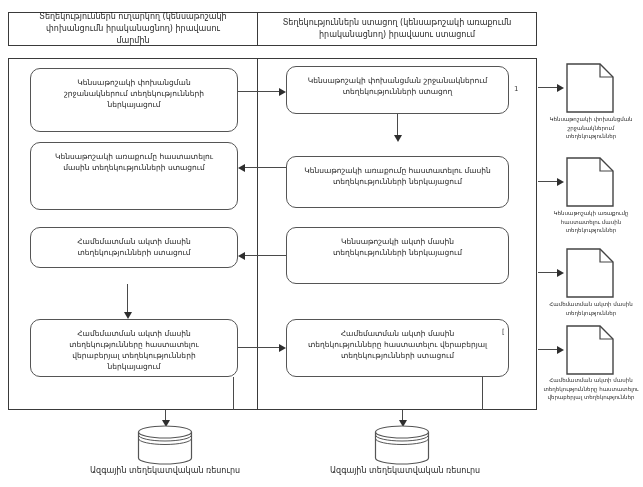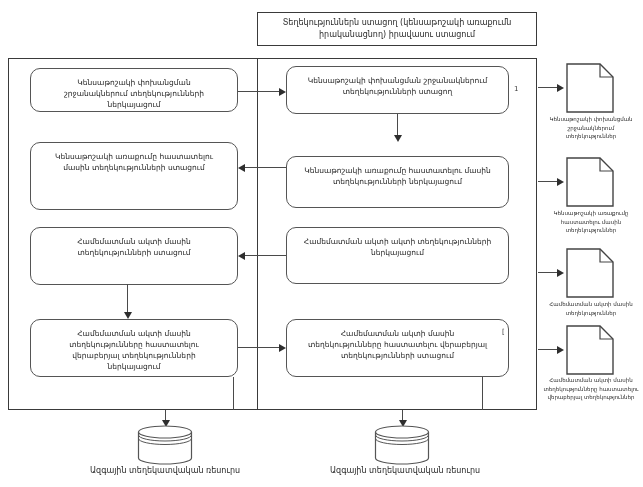--- a/index.html
+++ b/index.html
@@ -17,23 +17,23 @@
   .body-frame { position:absolute; left:8px; top:58px; width:529px; height:352px;
     border:1px solid #3a3a3a; box-sizing:border-box; background:#fff; }
   .lane-divider { position:absolute; left:257px; top:58px; width:1px; height:352px; background:#3a3a3a; }
   .pbox {
     position:absolute; border:1.4px solid #555; border-radius:10px; background:#fff;
     display:flex; justify-content:center; align-items:flex-start; text-align:center;
     font-size:7.5px; line-height:1.45; padding:9px 16px 0; box-sizing:border-box;
   }
   .pbox.l { left:30px;  width:208px; }
   .pbox.r { left:286px; width:223px; }
-  #box-l1 { top:68px;  height:44px; }
+  #box-l1 { top:68px;  height:64px; }
   #box-l2 { top:142px; height:68px; }
-  #box-l3 { top:227px; height:58px; }
+  #box-l3 { top:227px; height:41px; }
   #box-l4 { top:319px; height:58px; }
   #box-r1 { top:66px;  height:48px; }
   #box-r2 { top:156px; height:52px; }
   #box-r3 { top:227px; height:57px; }
   #box-r4 { top:319px; height:58px; }
   .hline { position:absolute; height:1px; background:#4a4a4a; }
   .vline { position:absolute; width:1px;  background:#4a4a4a; }
   .ah { position:absolute; width:0; height:0; }
   .ah.right { border-top:4px solid transparent; border-bottom:4px solid transparent; border-left:7px solid #2e2e2e; }
   .ah.left  { border-top:4px solid transparent; border-bottom:4px solid transparent; border-right:7px solid #2e2e2e; }
@@ -45,20 +45,23 @@
   }
   .ds { position:absolute; width:56px; height:40px; }
   .ds-label { position:absolute; width:170px; text-align:center; font-size:8px; color:#1f1f1f; }
   .artifact { position:absolute; font-size:7px; color:#3a3a3a; }
 </style>
 </head>
 <body>
 
 <div class="canvas">
 
+  <div class="hdr" id="hdr-left">
+    <span>Տեղեկություններն ուղարկող (կենսաթոշակի փոխանցումն իրականացնող) իրավասու մարմին</span>
+  </div>
   <div class="hdr" id="hdr-right">
     <span>Տեղեկություններն ստացող (կենսաթոշակի առաքումն իրականացնող) իրավասու ստացում</span>
   </div>
 
   <div class="body-frame"></div>
   <div class="lane-divider"></div>
 
   <div class="pbox l" id="box-l1">
     <span>Կենսաթոշակի փոխանցման շրջանակներում տեղեկությունների ներկայացում</span>
   </div>
@@ -72,21 +75,21 @@
     <span>Համեմատման ակտի մասին տեղեկությունները հաստատելու վերաբերյալ տեղեկությունների ներկայացում</span>
   </div>
 
   <div class="pbox r" id="box-r1">
     <span>Կենսաթոշակի փոխանցման շրջանակներում տեղեկությունների ստացող</span>
   </div>
   <div class="pbox r" id="box-r2">
     <span>Կենսաթոշակի առաքումը հաստատելու մասին տեղեկությունների ներկայացում</span>
   </div>
   <div class="pbox r" id="box-r3">
-    <span>Համեմատման ակտի ակտի տեղեկությունների ներկայացում</span>
+    <span>Կենսաթոշակի ակտի մասին տեղեկությունների ներկայացում</span>
   </div>
   <div class="pbox r" id="box-r4">
     <span>Համեմատման ակտի մասին տեղեկությունները հաստատելու վերաբերյալ տեղեկությունների ստացում</span>
   </div>
 
   <span class="artifact" style="left:514px; top:85px;">1</span>
   <span class="artifact" style="left:502px; top:328px;">[</span>
 
   <div class="hline" style="left:238px; top:91px; width:41px;"></div>
   <div class="ah right" style="left:279px; top:87.5px;"></div>

